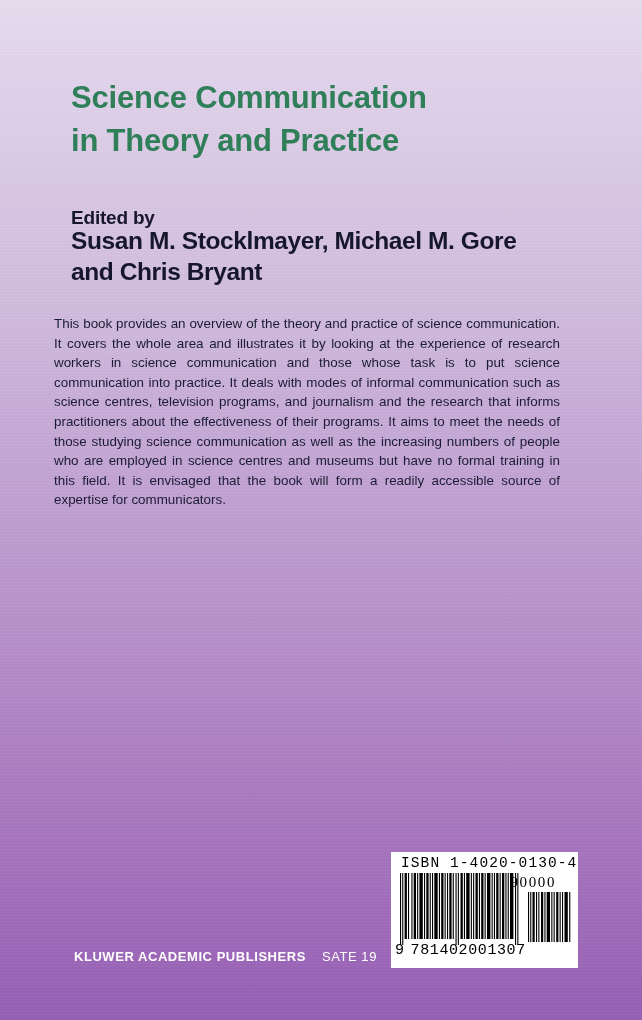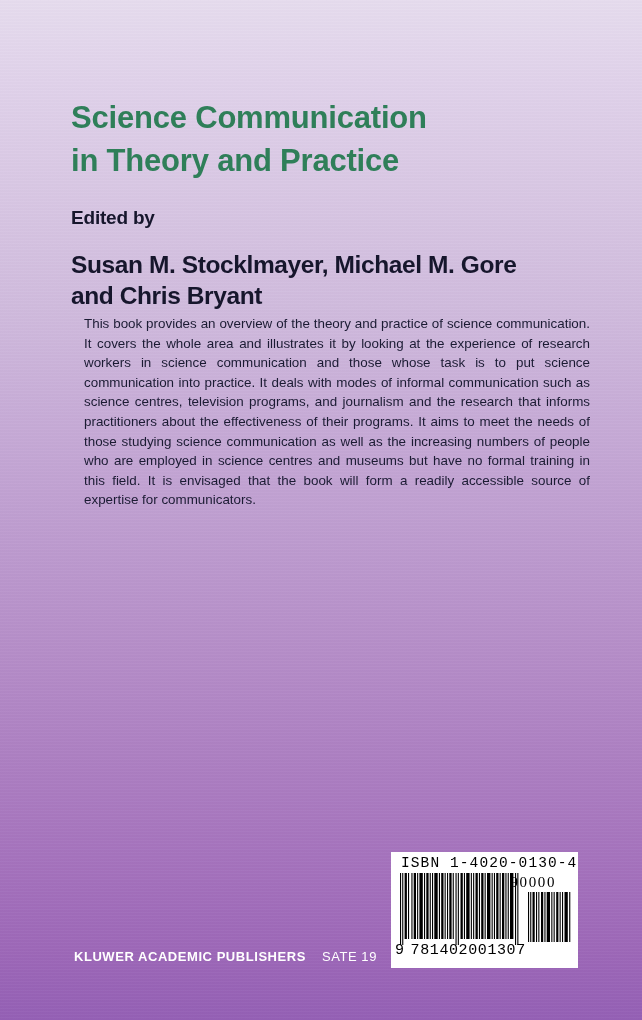--- a/index.html
+++ b/index.html
@@ -42,21 +42,21 @@
       rgba(255,255,255,0.035) 1px,
       rgba(0,0,0,0.012) 1px,
       rgba(0,0,0,0.012) 3px);
     opacity: .75;
   }
 
   
   .title-block {
     position: absolute;
     left: 71px;
-    top: 96px;
+    top: 76px;
     width: 520px;
   }
   .title-line {
     font-size: 31px;
     font-weight: bold;
     line-height: 43px;
     letter-spacing: -0.2px;
     color: #2f7f59;
     white-space: nowrap;
   }
@@ -67,36 +67,36 @@
     left: 71px;
     top: 207px;
     font-size: 19px;
     font-weight: bold;
     letter-spacing: -0.2px;
     color: #16162c;
   }
   .editors {
     position: absolute;
     left: 71px;
-    top: 249px;
+    top: 225px;
     width: 540px;
   }
   .editors-line {
     font-size: 24.5px;
     font-weight: bold;
     line-height: 31px;
     letter-spacing: -0.4px;
     color: #16162c;
     white-space: nowrap;
   }
 
   
   .blurb {
     position: absolute;
-    left: 84px;
+    left: 54px;
     top: 314px;
     width: 506px;
     font-size: 13.4px;
     line-height: 19.6px;
     color: #1b1b33;
     text-align: justify;
     text-justify: inter-word;
     -webkit-hyphens: none;
     hyphens: none;
   }

